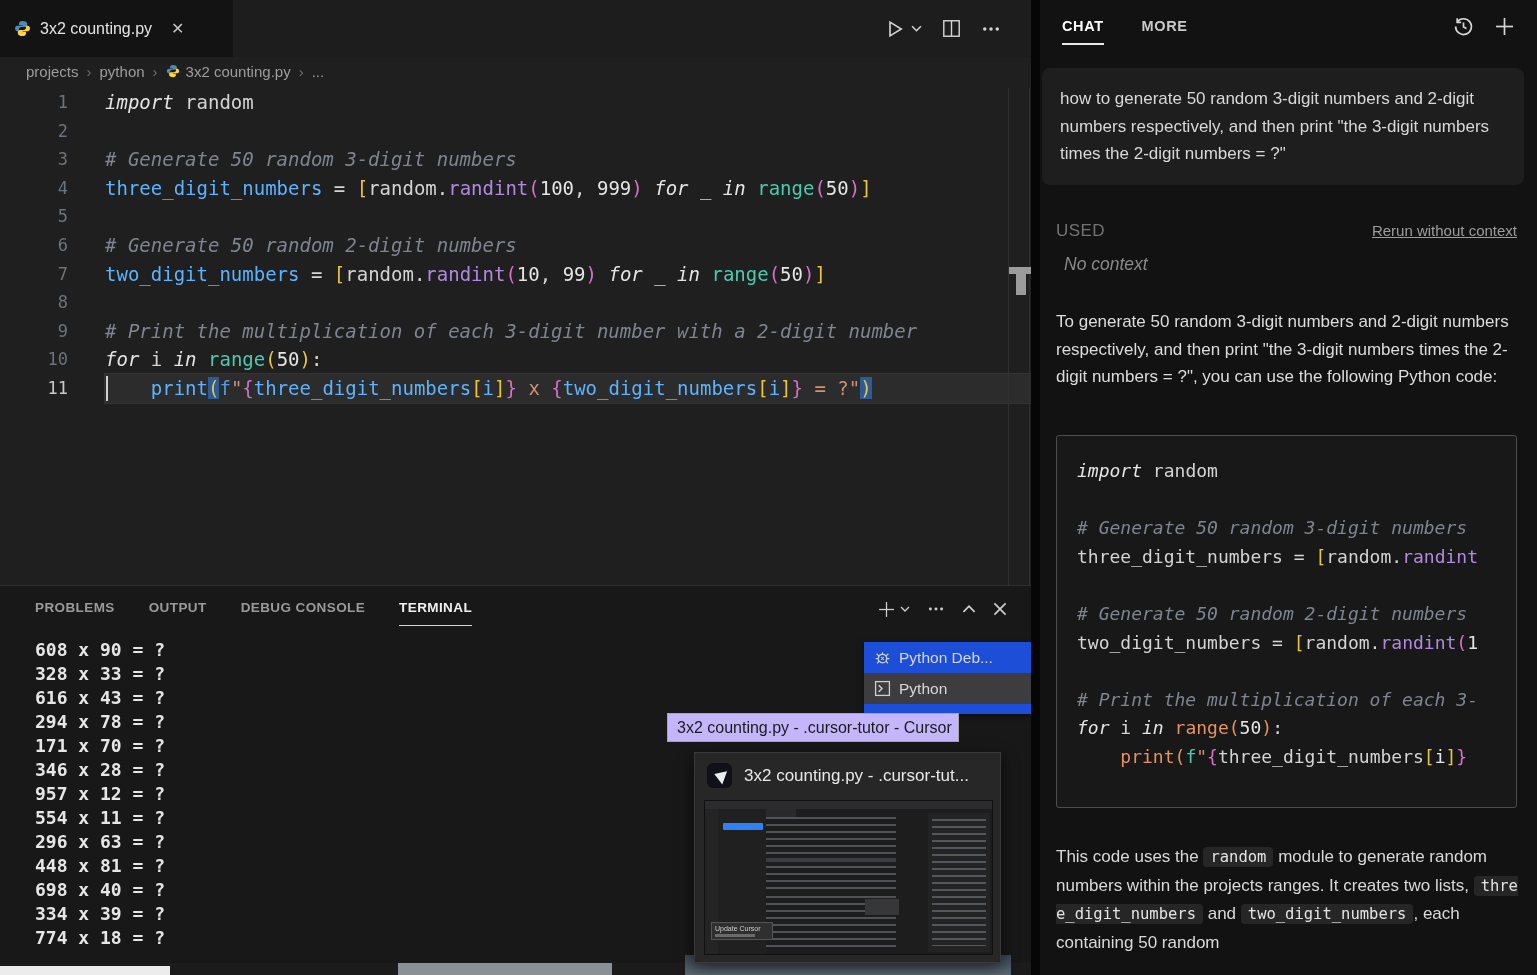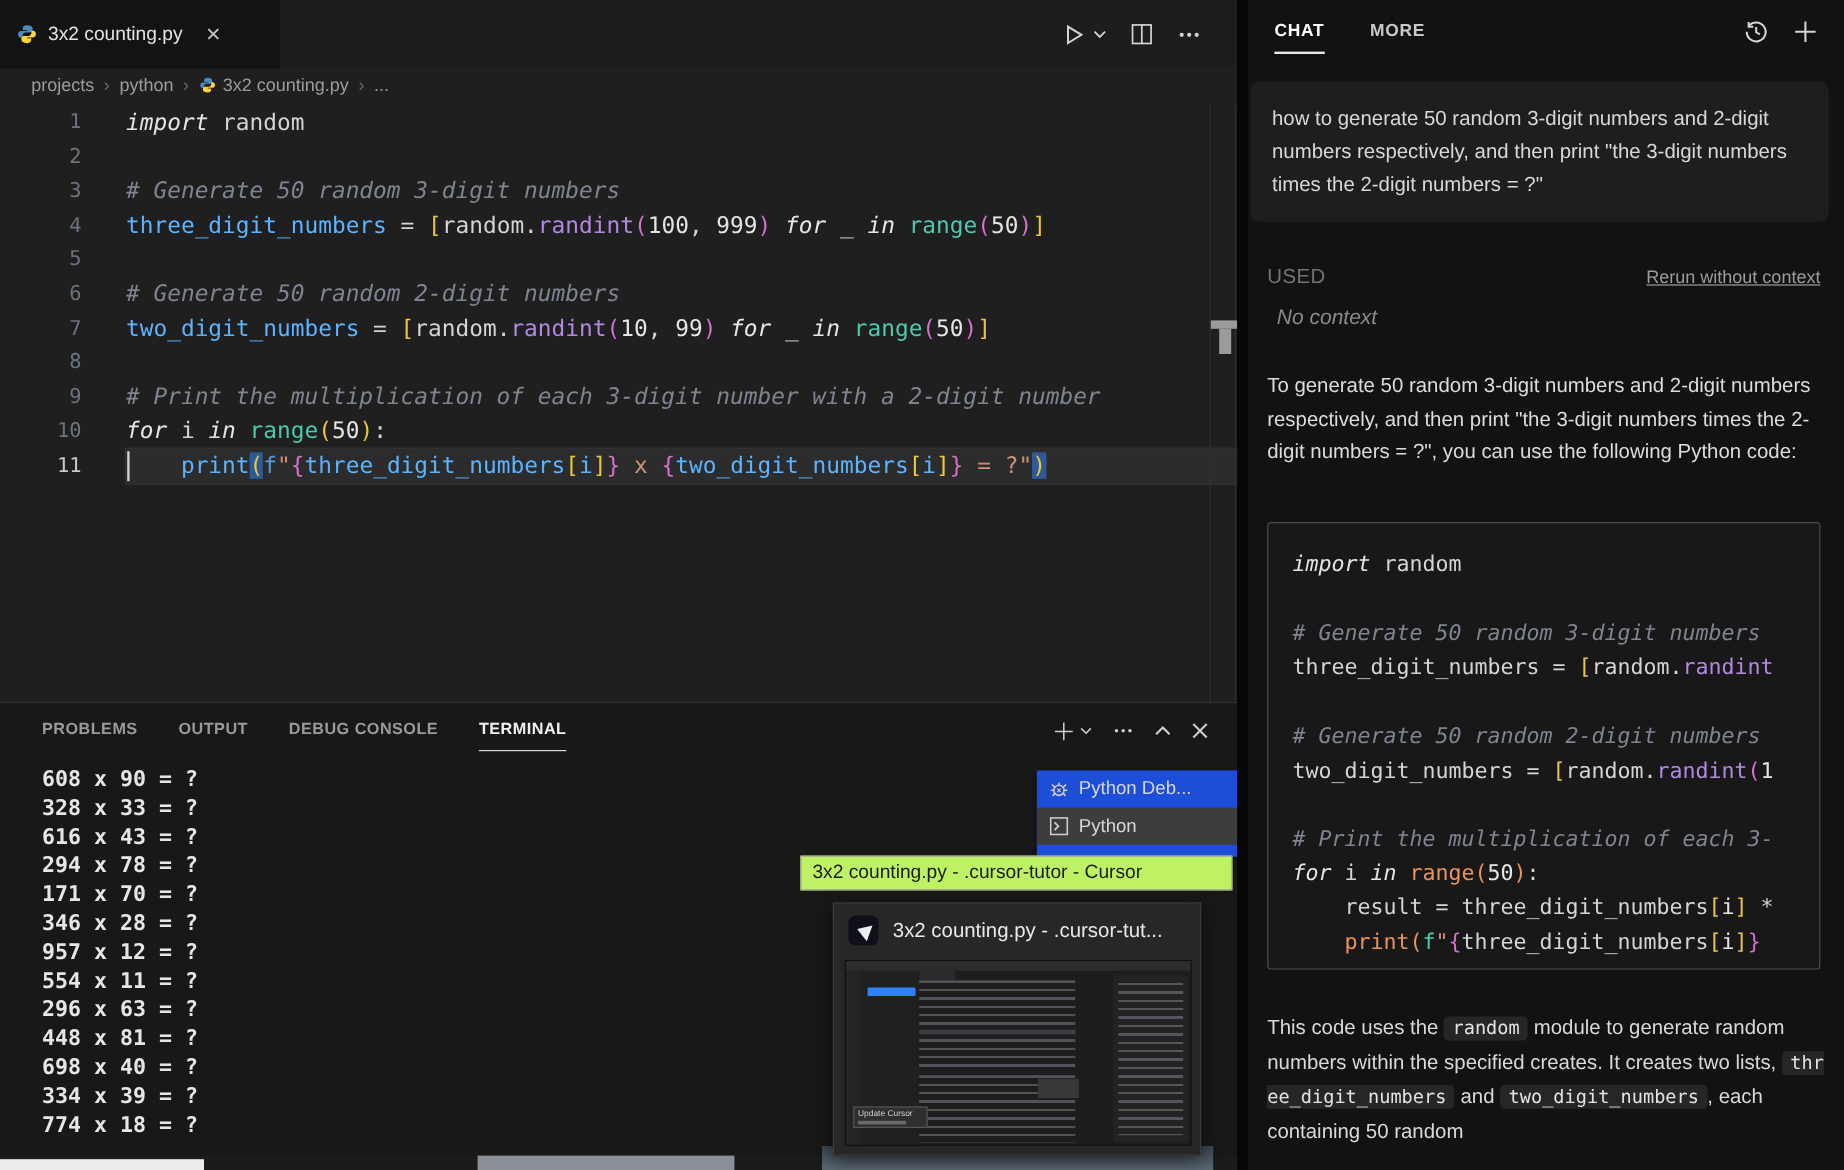--- a/index.html
+++ b/index.html
@@ -58,21 +58,21 @@
   .pa-icon { display:flex; align-items:center; color:#cfcfcf; cursor:pointer; }
   #terminal-lines { position:absolute; left:35px; top:52px; font-family:"DejaVu Sans Mono", monospace;
                     font-size:18px; line-height:24px; font-weight:600; color:#e6e6e6; white-space:pre; }
 
   #launcher { position:absolute; left:864px; top:56px; width:167px; height:72px; background:#1d4ed8; box-shadow:0 2px 6px rgba(0,0,0,.5); }
   .launcher-row { display:flex; align-items:center; gap:8px; height:31px; padding:0 10px; color:#d7d7d7; font-size:15.5px; cursor:pointer; white-space:nowrap; overflow:hidden; }
   .launcher-row.selected { background:#3d3d40; }
   .launch-icon { display:flex; align-items:center; color:#cfcfcf; }
 
   
-  #win-tooltip { position:absolute; left:667px; top:713px; width:360px; height:29px; background:#bef264;
+  #win-tooltip { position:absolute; left:667px; top:713px; width:292px; height:29px; background:#c4b5fd;
                  border:1px solid #a6a6a6; color:#1b1b1b; font-size:16px; display:flex; align-items:center; padding-left:9px; white-space:nowrap; }
   #preview-card { position:absolute; left:694px; top:752px; width:307px; height:211px; background:#272727;
                   border:1px solid #3a3a3a; box-shadow:0 4px 14px rgba(0,0,0,.6); cursor:pointer; }
   #preview-title { position:absolute; left:12px; top:10px; display:flex; align-items:center; gap:12px; }
   #cursor-logo { width:25px; height:25px; border-radius:6px; background:#101018; display:flex; align-items:center; justify-content:center; }
   #cursor-logo .tri { width:0; height:0; border-top:7px solid transparent; border-bottom:7px solid transparent; border-right:11px solid #e8eef2; transform:rotate(20deg); }
   #preview-title .pv-text { color:#e8e8e8; font-size:17px; white-space:nowrap; }
   #thumb { position:absolute; left:9px; top:47px; width:289px; height:155px; background:#1d1d1d; border:1px solid #111; }
   .mini-menubar { position:absolute; left:0; top:0; width:100%; height:8px; background:#2c2c2e; }
   .mini-activity { position:absolute; left:0; top:8px; width:13px; bottom:0; background:#242425; }
@@ -349,21 +349,20 @@
           <div class="code-line"><span class="tk-k">import</span><span class="tk-pl"> random</span></div>
           <div class="code-line">&nbsp;</div>
           <div class="code-line"><span class="tk-c"># Generate 50 random 3-digit numbers</span></div>
           <div class="code-line"><span class="tk-pl">three_digit_numbers = </span><span class="tk-by">[</span><span class="tk-pl">random.</span><span class="tk-fp">randint</span></div>
           <div class="code-line">&nbsp;</div>
           <div class="code-line"><span class="tk-c"># Generate 50 random 2-digit numbers</span></div>
           <div class="code-line"><span class="tk-pl">two_digit_numbers = </span><span class="tk-by">[</span><span class="tk-pl">random.</span><span class="tk-fp">randint</span><span class="tk-bp">(</span><span class="tk-n">1</span></div>
           <div class="code-line">&nbsp;</div>
           <div class="code-line"><span class="tk-c"># Print the multiplication of each 3-</span></div>
           <div class="code-line"><span class="tk-k">for</span><span class="tk-pl"> i </span><span class="tk-k">in</span><span class="tk-pl"> </span><span class="tk-fo">range</span><span class="tk-fo">(</span><span class="tk-n">50</span><span class="tk-fo">)</span><span class="tk-pl">:</span></div>
-          <div class="code-line"><span class="tk-pl">    result = three_digit_numbers</span><span class="tk-by">[</span><span class="tk-n">i</span><span class="tk-by">]</span><span class="tk-pl"> *</span></div>
           <div class="code-line"><span class="tk-pl">    </span><span class="tk-fo">print</span><span class="tk-fo">(</span><span class="tk-kt">f</span><span class="tk-s">"</span><span class="tk-bp">{</span><span class="tk-pl">three_digit_numbers</span><span class="tk-by">[</span><span class="tk-n">i</span><span class="tk-by">]</span><span class="tk-bp">}</span></div>
         </div>
     </div>
 
-    <div id="chat-outro"><span>This code uses the </span><span class="pill">random</span><span> module to generate random numbers within the specified creates. It creates two lists, </span><span class="pill">three_digit_numbers</span><span> and </span><span class="pill">two_digit_numbers</span><span>, each containing 50 random</span></div>
+    <div id="chat-outro"><span>This code uses the </span><span class="pill">random</span><span> module to generate random numbers within the projects ranges. It creates two lists, </span><span class="pill">three_digit_numbers</span><span> and </span><span class="pill">two_digit_numbers</span><span>, each containing 50 random</span></div>
   </div>
 
 </div>
 
 </body></html>

